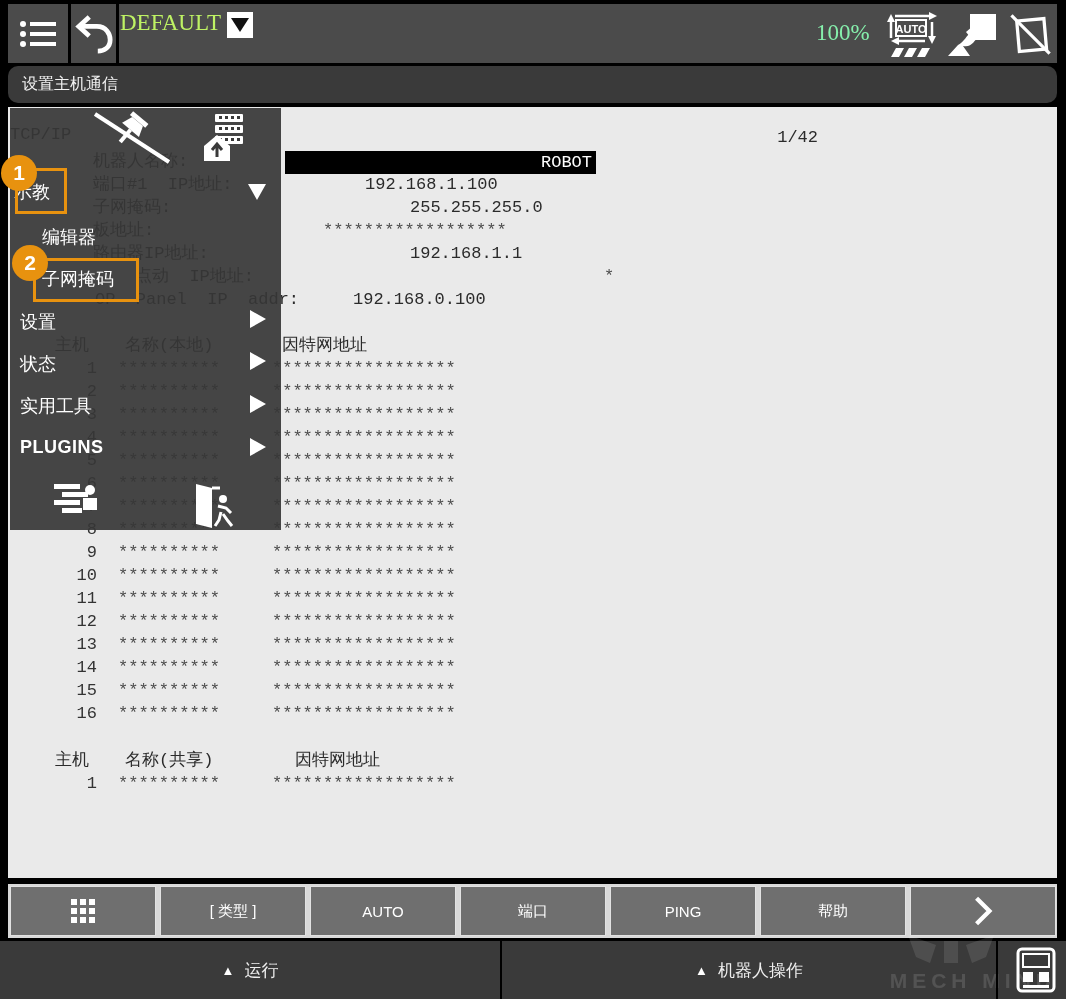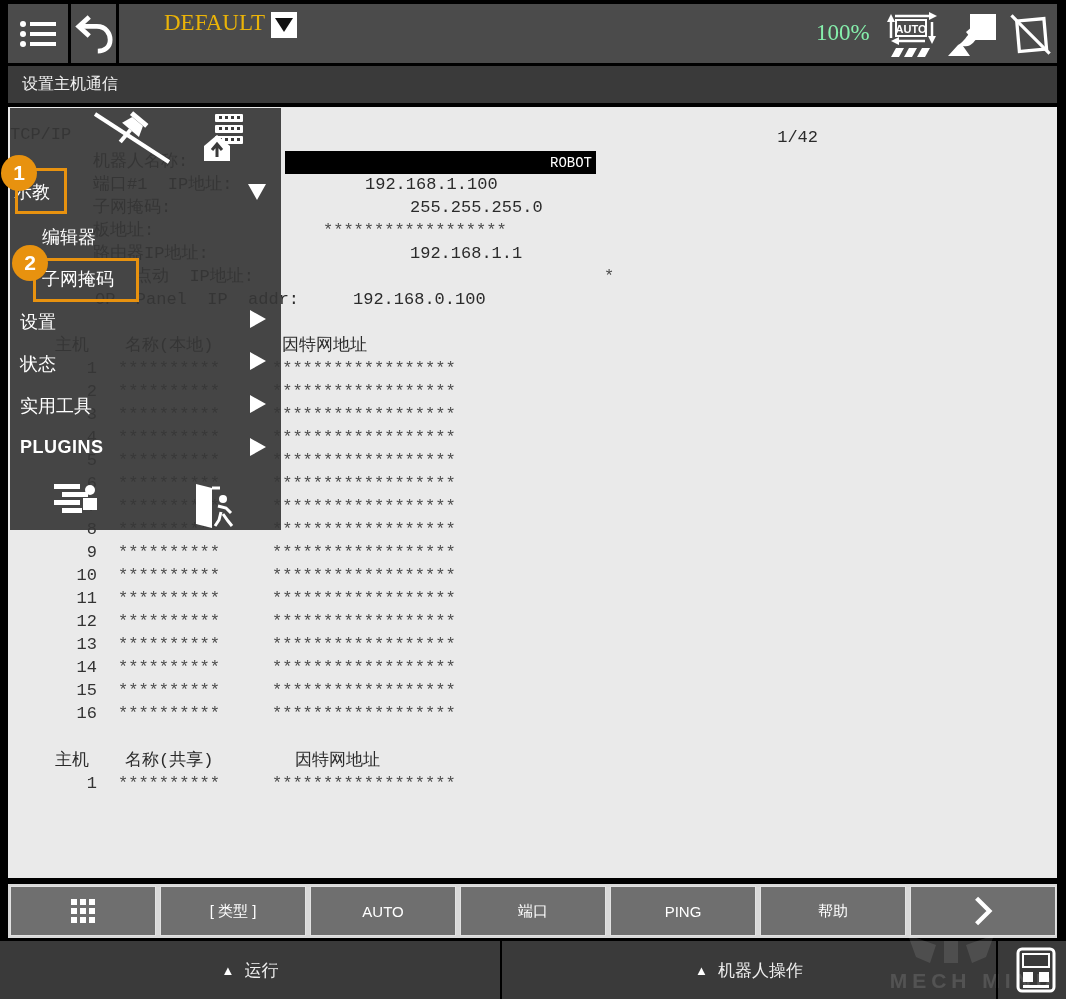--- a/index.html
+++ b/index.html
@@ -5,37 +5,37 @@
   html,body{margin:0;padding:0;background:#000;}
   #screen{position:relative;width:1066px;height:999px;background:#000;overflow:hidden;
           font-family:"Liberation Sans","DejaVu Sans",sans-serif;}
   .abs{position:absolute;}
 
   
   #topbar{position:absolute;left:8px;top:4px;width:1049px;height:59px;background:#4b4b4b;}
   .tb-btn{position:absolute;top:0;height:59px;display:flex;align-items:center;justify-content:center;
           border-right:3px solid #000;}
   #program-select{position:absolute;left:112px;top:0;height:59px;display:flex;align-items:flex-start;gap:6px;
-          color:#eab308;font-family:"Liberation Serif","DejaVu Serif",serif;font-size:23px;padding-top:6px;cursor:pointer;margin-left:44px;}
+          color:#bef264;font-family:"Liberation Serif","DejaVu Serif",serif;font-size:23px;padding-top:6px;cursor:pointer;}
   .dd-box{width:26px;height:26px;background:#fff;display:flex;align-items:center;justify-content:center;margin-top:2px;}
   .tri-dn-blk{width:0;height:0;border-top:14px solid #111;border-left:9px solid transparent;border-right:9px solid transparent;}
   #speed{position:absolute;left:808px;top:16px;width:64px;color:#86efac;text-align:left;
          font-family:"Liberation Serif","DejaVu Serif",serif;font-size:23px;}
 
   
   #titlebar{position:absolute;left:8px;top:66px;width:1049px;height:37px;background:#3a3a3a;
-            color:#f2f2f2;font-size:16px;display:flex;align-items:center;padding-left:14px;box-sizing:border-box;}
+            color:#f2f2f2;font-size:16px;display:flex;align-items:center;padding-left:14px;box-sizing:border-box;border-radius:10px;}
 
   
   #content{position:absolute;left:8px;top:107px;width:1049px;height:771px;background:#eaeaea;overflow:hidden;}
   .mono{position:absolute;font-family:"Liberation Mono","DejaVu Sans Mono",monospace;font-size:17px;
         color:#2b2b2b;white-space:pre;line-height:22px;}
   .dim{color:#4b4b4b;}
   #robot-hl{position:absolute;left:277px;top:44px;width:311px;height:23px;background:#000;color:#fff;
-            font-family:"Liberation Mono","DejaVu Sans Mono",monospace;font-size:14px;
+            font-family:"Liberation Mono","DejaVu Sans Mono",monospace;font-size:17px;
             display:flex;align-items:center;justify-content:flex-end;padding-right:4px;box-sizing:border-box;}
   .host-row span{position:absolute;font-family:"Liberation Mono","DejaVu Sans Mono",monospace;
                  font-size:17px;color:#4b4b4b;white-space:pre;}
   .hnum{left:40px;width:49px;text-align:right;color:#333 !important;}
   .hname{left:110px;}
   .haddr{left:264px;}
 
   
   #menu-overlay{position:absolute;left:10px;top:108px;width:271px;height:422px;background:rgba(54,54,54,0.92);}
   .menu-item{position:absolute;color:#fff;font-size:18px;cursor:pointer;}

